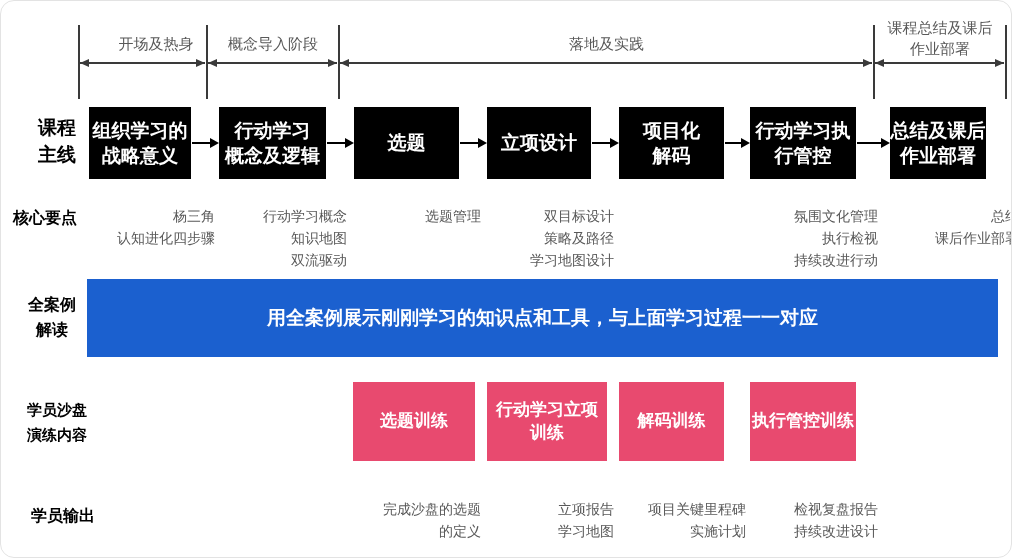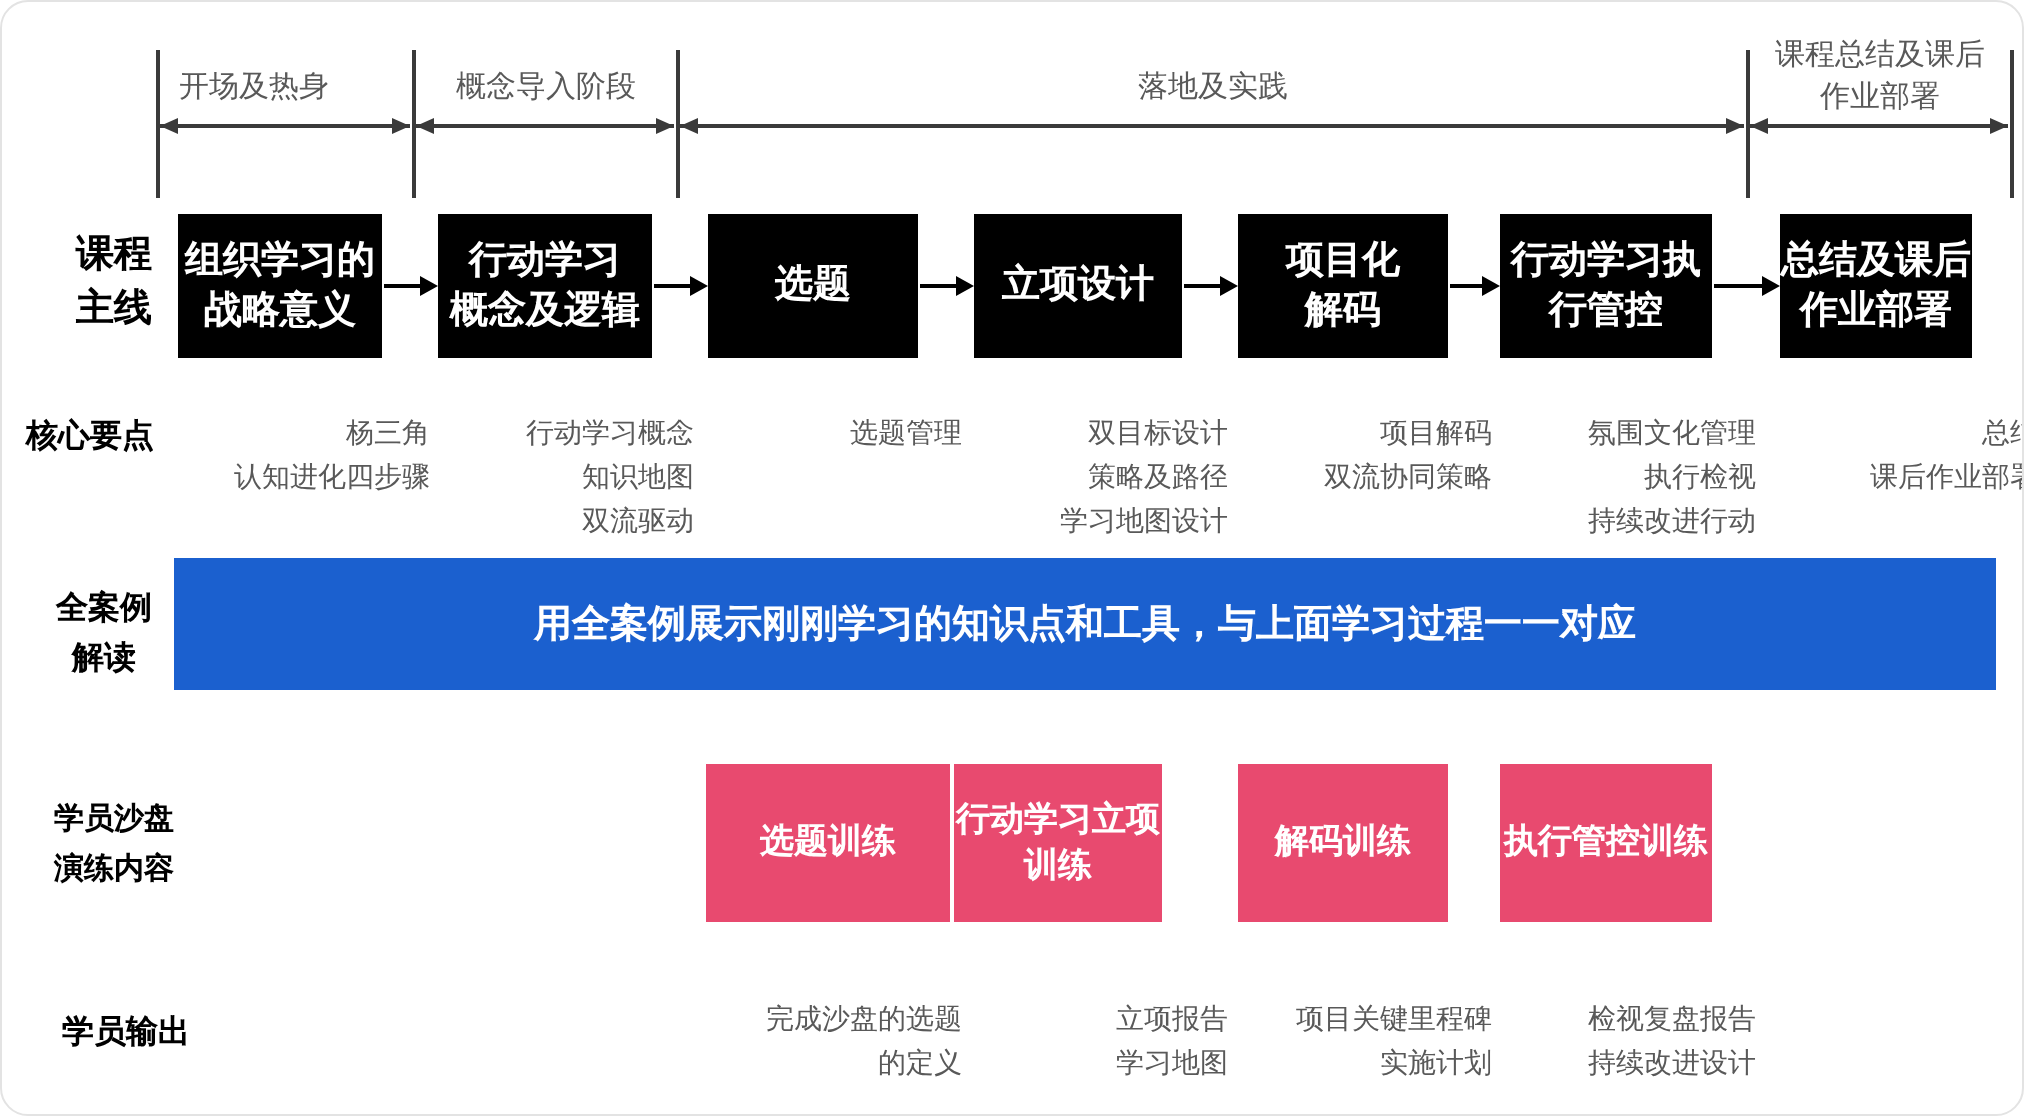--- a/index.html
+++ b/index.html
@@ -26,21 +26,21 @@
     font-weight:bold;font-size:19px;line-height:1.32;display:flex;
     align-items:center;justify-content:center;text-align:center;white-space:pre-line;}
   .flow-arrow{position:absolute;top:141px;height:2px;background:#000;}
   .flow-arrow::after{content:"";position:absolute;right:-8px;top:-4px;
     border-top:5px solid transparent;border-bottom:5px solid transparent;
     border-left:9px solid #000;}
   .kcol,.ocol{position:absolute;width:150px;text-align:right;font-size:14px;
     line-height:22px;color:#595959;white-space:pre-line;}
   .kcol{top:204px;}
   .ocol{top:497px;}
-  .banner{position:absolute;left:86px;top:278px;width:911px;height:66px;
+  .banner{position:absolute;left:86px;top:278px;width:911px;height:78px;
     background:#1b60cf;color:#fff;font-weight:bold;font-size:19px;
     display:flex;align-items:center;justify-content:center;text-align:center;}
   .pbox{position:absolute;top:381px;height:79px;background:#e84a6f;color:#fff;
     font-weight:bold;font-size:17px;line-height:1.35;display:flex;
     align-items:center;justify-content:center;text-align:center;white-space:pre-line;}
 </style>
 </head>
 <body>
 
 <div class="canvas">
@@ -49,21 +49,21 @@
   <div class="tick" style="left:205px"></div>
   <div class="tick" style="left:337px"></div>
   <div class="tick" style="left:872px"></div>
   <div class="tick" style="left:1004px"></div>
 
   <div class="darrow" style="left:79px;width:125px"></div>
   <div class="darrow" style="left:207px;width:129px"></div>
   <div class="darrow" style="left:339px;width:532px"></div>
   <div class="darrow" style="left:874px;width:129px"></div>
 
-  <div class="phase-label" style="left:62px;width:128px;top:32px">开场及热身</div>
+  <div class="phase-label" style="left:91px;width:128px;top:32px">开场及热身</div>
   <div class="phase-label" style="left:206px;width:132px;top:32px">概念导入阶段</div>
   <div class="phase-label" style="left:338px;width:535px;top:32px">落地及实践</div>
   <div class="phase-label" style="left:873px;width:132px;top:16px">课程总结及课后
 作业部署</div>
 
   <div class="row-label" style="left:26px;top:113px;width:60px;font-size:19px;line-height:27px;text-align:center">课程
 主线</div>
   <div class="row-label" style="left:12px;top:207px;font-size:16px">核心要点</div>
   <div class="row-label" style="left:14px;top:291px;width:74px;font-size:16px;line-height:25px;text-align:center">全案例
 解读</div>
@@ -93,32 +93,30 @@
 
   <div class="kcol" style="left:64px">杨三角
 认知进化四步骤</div>
   <div class="kcol" style="left:196px">行动学习概念
 知识地图
 双流驱动</div>
   <div class="kcol" style="left:330px">选题管理</div>
   <div class="kcol" style="left:463px">双目标设计
 策略及路径
 学习地图设计</div>
-  <div class="kcol" style="left:595px">项目解码
-双流协同策略</div>
   <div class="kcol" style="left:727px">氛围文化管理
 执行检视
 持续改进行动</div>
   <div class="kcol" style="left:868px">总结
 课后作业部署</div>
 
   <div class="banner">用全案例展示刚刚学习的知识点和工具，与上面学习过程一一对应</div>
 
   <div class="pbox" style="left:352px;width:122px">选题训练</div>
-  <div class="pbox" style="left:476px;width:104px">行动学习立项
+  <div class="pbox" style="left:486px;width:120px">行动学习立项
 训练</div>
   <div class="pbox" style="left:618px;width:105px">解码训练</div>
   <div class="pbox" style="left:749px;width:106px">执行管控训练</div>
 
   <div class="ocol" style="left:330px">完成沙盘的选题
 的定义</div>
   <div class="ocol" style="left:463px">立项报告
 学习地图</div>
   <div class="ocol" style="left:595px">项目关键里程碑
 实施计划</div>

